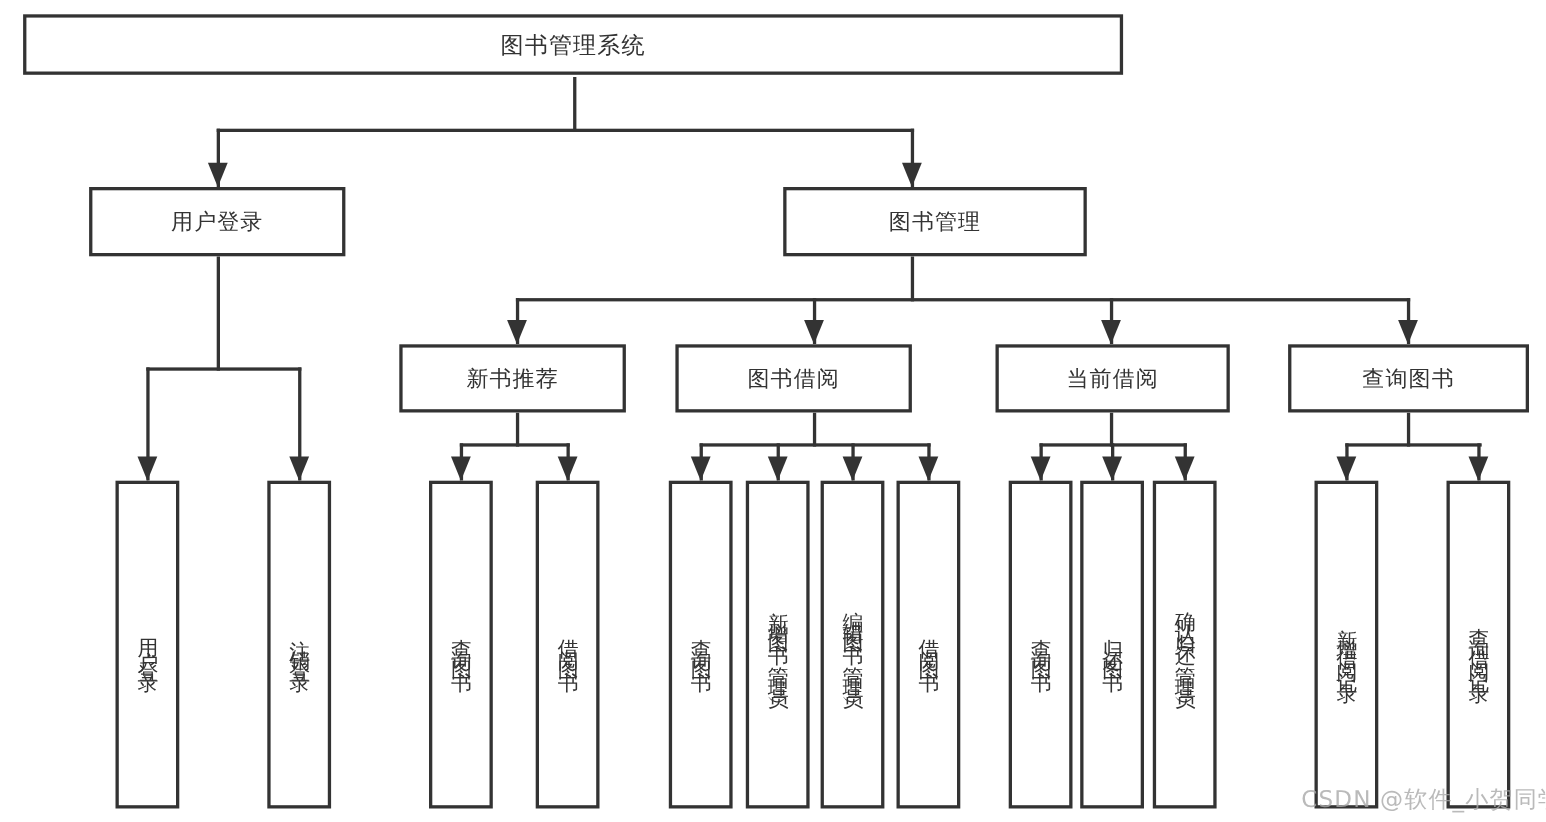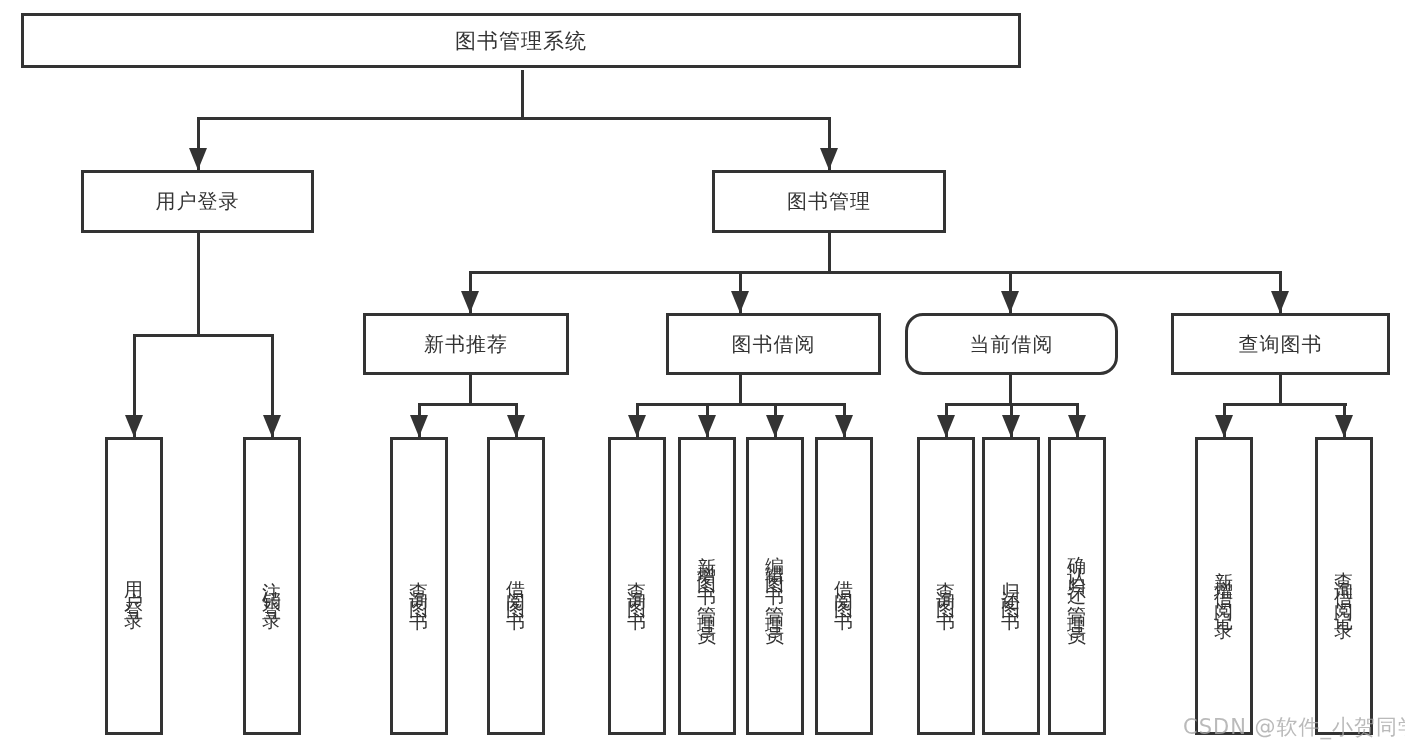--- a/index.html
+++ b/index.html
@@ -38,31 +38,31 @@
 
 <div class="canvas">
 
   <div class="box root-box">
     <span class="hlabel">图书管理系统</span>
   </div>
 
   <div class="box l2-box" style="left:81px;width:233px;">
     <span class="hlabel">用户登录</span>
   </div>
-  <div class="box l2-box" style="left:712px;width:234px;">
+  <div class="box l2-box" style="left:712px;width:276px;">
     <span class="hlabel">图书管理</span>
   </div>
 
   <div class="box l3-box" style="left:363px;width:206px;">
     <span class="hlabel">新书推荐</span>
   </div>
-  <div class="box l3-box" style="left:666px;width:215px;">
+  <div class="box l3-box" style="left:614px;width:215px;">
     <span class="hlabel">图书借阅</span>
   </div>
-  <div class="box l3-box" style="left:905px;width:213px;border-radius:18px;">
+  <div class="box l3-box" style="left:905px;width:213px;">
     <span class="hlabel">当前借阅</span>
   </div>
   <div class="box l3-box" style="left:1171px;width:219px;">
     <span class="hlabel">查询图书</span>
   </div>
 
   <div class="box leaf" style="left:105px;">
     <span class="vlabel">用户登录</span>
   </div>
   <div class="box leaf" style="left:243px;">

